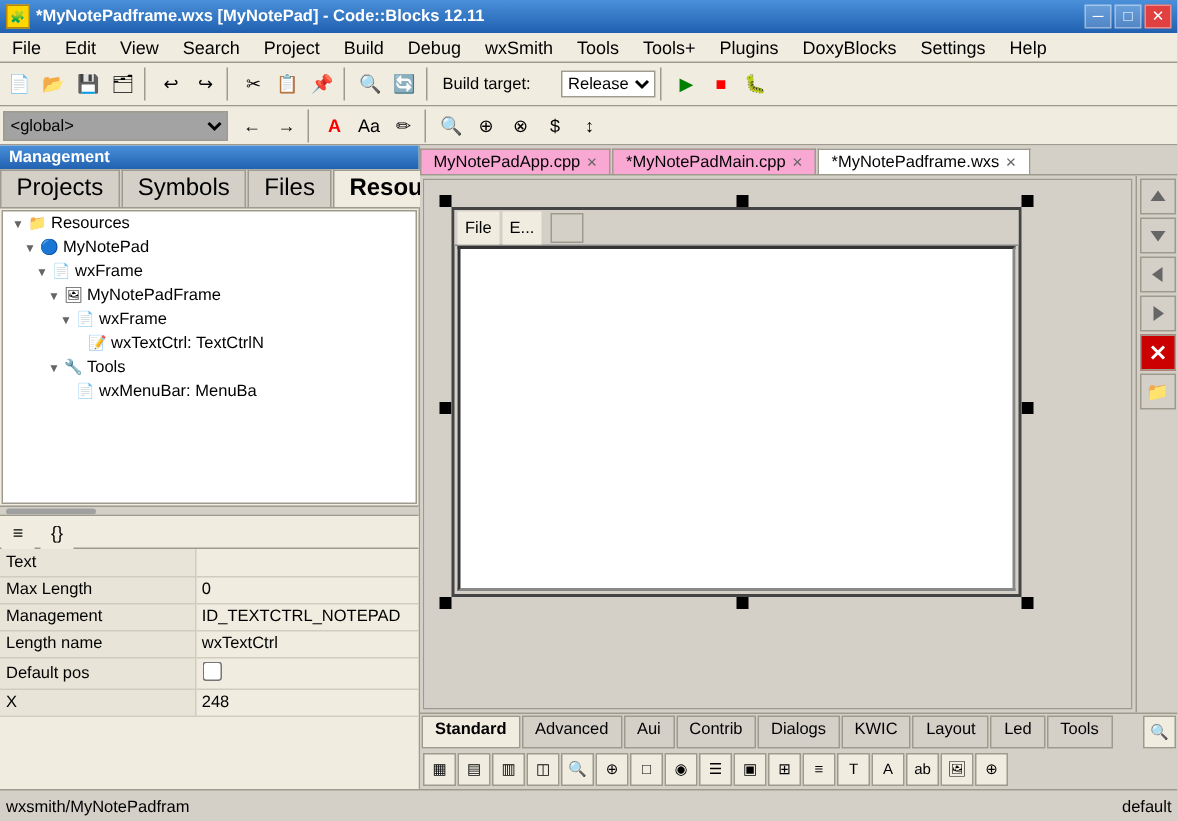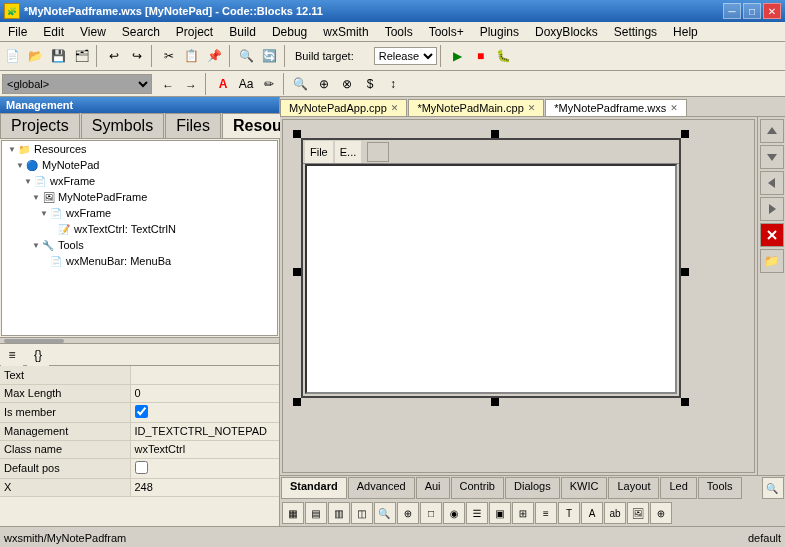--- a/index.html
+++ b/index.html
@@ -56,21 +56,21 @@
     .props-table td:first-child { width: 130px; background: #e8e4d8; border-right: 1px solid #d0ccc0; }
     .props-table tr.selected td { background: #316ac5; color: white; }
     .props-table tr.selected td:first-child { background: #316ac5; }
     .props-scroll { overflow-y: auto; height: 160px; }
     
     
     .right-panel { flex: 1; background: #d4d0c8; display: flex; flex-direction: column; }
     
     
     .editor-tabs { display: flex; background: #d4d0c8; border-bottom: 1px solid #9e9b8e; align-items: flex-end; padding-top: 2px; }
-    .editor-tab { padding: 2px 8px; font-size: 11px; cursor: pointer; background: #fef9c3; border: 1px solid #9e9b8e; border-bottom: none; margin-right: 1px; display: flex; align-items: center; gap: 4px; }
+    .editor-tab { padding: 2px 8px; font-size: 11px; cursor: pointer; background: #f9a8d4; border: 1px solid #9e9b8e; border-bottom: none; margin-right: 1px; display: flex; align-items: center; gap: 4px; }
     .editor-tab.active { background: white; }
     .tab-close { font-size: 9px; color: #666; cursor: pointer; }
     
     
     .editor-area { flex: 1; background: white; border: 1px solid #9e9b8e; margin: 2px; position: relative; overflow: hidden; }
     .wxs-canvas { position: absolute; top: 0; left: 0; right: 0; bottom: 0; background: #d4d0c8; display: flex; align-items: flex-start; justify-content: flex-start; padding: 8px; }
     .wxframe { width: 380px; height: 260px; background: #d4d0c8; border: 2px solid #444; position: relative; }
     .frame-toolbar { background: #d4d0c8; height: 24px; border-bottom: 1px solid #888; display: flex; align-items: center; padding: 2px; gap: 2px; }
     .frame-handle { width: 8px; height: 8px; background: #000; position: absolute; }
     .textctrl { position: absolute; top: 24px; left: 2px; right: 2px; bottom: 2px; background: white; border: 2px inset #888; }
@@ -251,31 +251,25 @@
           <tbody>
             <tr>
               <td>Text</td>
               <td></td>
             </tr>
             <tr>
               <td>Max Length</td>
               <td>0</td>
             </tr>
             <tr>
-              <td>Is member</td>
-              <td>
-                <input type="checkbox" checked="" style="margin: 0px;">
-              </td>
-            </tr>
-            <tr>
               <td>Management</td>
               <td>ID_TEXTCTRL_NOTEPAD</td>
             </tr>
             <tr>
-              <td>Class name</td>
+              <td>Length name</td>
               <td>wxTextCtrl</td>
             </tr>
             <tr>
               <td>Default pos</td>
               <td>
                 <input type="checkbox" style="margin: 0px;">
               </td>
             </tr>
             <tr>
               <td>X</td>

